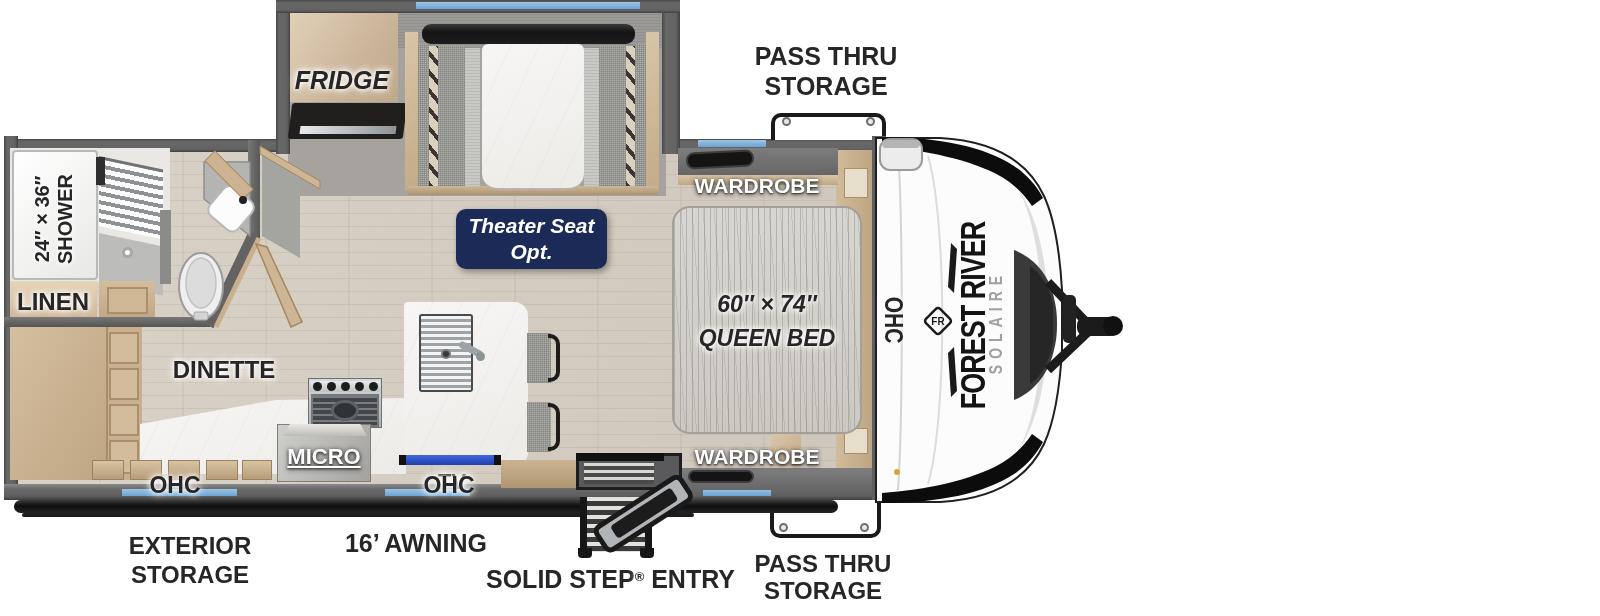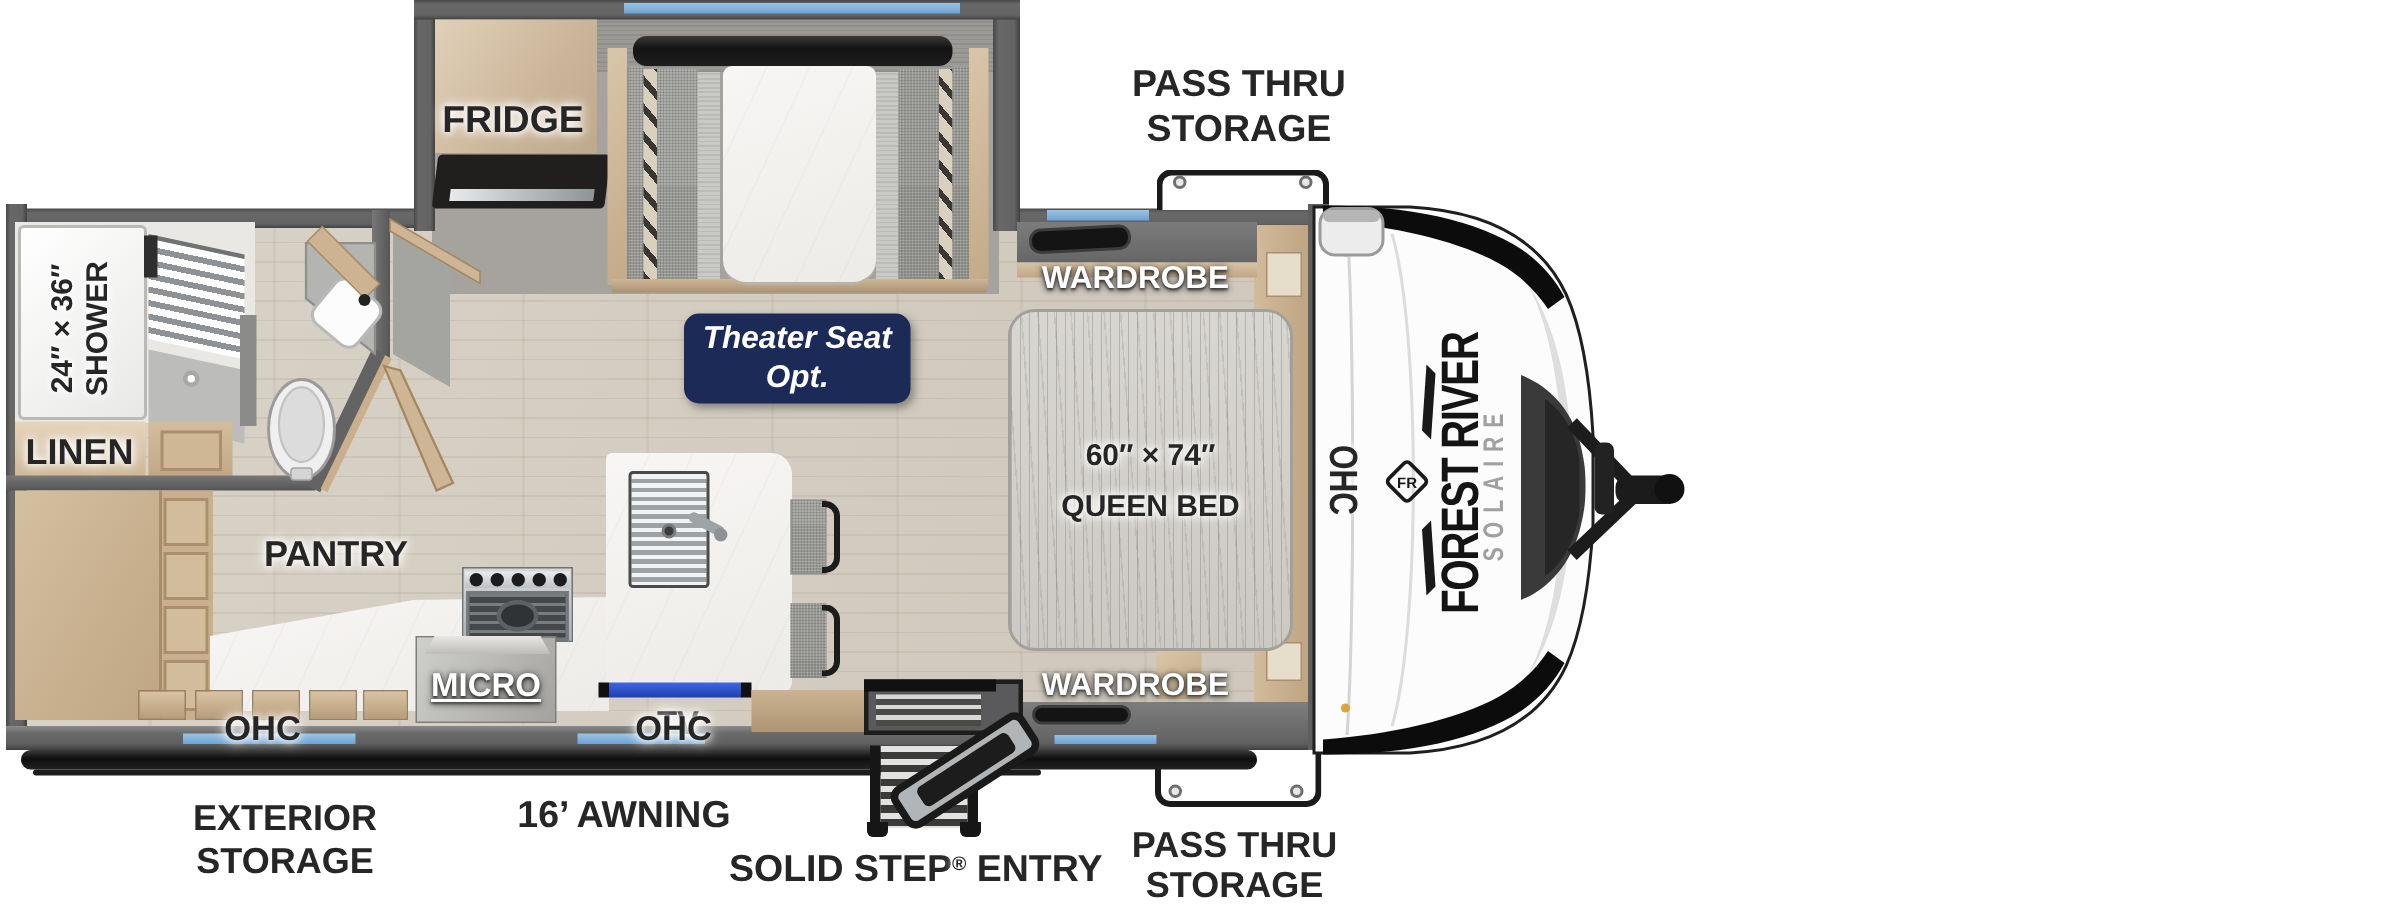--- a/index.html
+++ b/index.html
@@ -288,39 +288,39 @@
   </g>
 
   <g transform="translate(938,321)">
     <rect x="-10" y="-10" width="20" height="20" rx="3" transform="rotate(45)" fill="none" stroke="#1a1a1a" stroke-width="2.5"></rect>
     <text x="0" y="4" font-size="10" font-weight="bold" fill="#1a1a1a" text-anchor="middle" font-family="Liberation Sans">FR</text>
   </g>
 </svg>
 
 <div class="lbl" style="left:726px;top:41px;width:200px;font-size:25px;line-height:30px;">PASS THRU<br>STORAGE</div>
 
-<div class="lbl" style="left:272px;top:66px;width:140px;font-size:25px;">FRIDGE</div>
+<div class="lbl" style="left:272px;top:66px;width:140px;font-size:25px;font-style:italic;">FRIDGE</div>
 
 
 <div class="wlbl" style="left:657px;top:174px;width:200px;font-size:21px;">WARDROBE</div>
 
 <div style="left:456px;top:209px;width:151px;height:60px;background:#1c2a58;border-radius:10px;box-shadow:2px 3px 6px rgba(60,60,60,.5);"></div>
 <div style="left:456px;top:213px;width:151px;font-size:21px;line-height:26px;font-style:italic;font-weight:bold;color:#fff;text-align:center;">Theater Seat<br>Opt.</div>
 
-<div class="lbl" style="left:667px;top:287px;width:200px;font-size:20px;line-height:34px;">60″ × 74″<br>QUEEN BED</div>
+<div class="lbl" style="left:667px;top:287px;width:200px;font-size:23px;line-height:34px;font-style:italic;">60″ × 74″<br>QUEEN BED</div>
 
 <div class="wlbl" style="left:657px;top:445px;width:200px;font-size:21px;">WARDROBE</div>
 
 <div class="lbl" style="left:814px;top:308px;width:160px;font-size:21px;transform:rotate(90deg) scaleY(1.25);">OHC</div>
 
 <div class="lbl" style="left:-46px;top:196px;width:200px;font-size:20px;line-height:23px;transform:rotate(-90deg);">24″ × 36″<br>SHOWER</div>
 
 <div class="lbl" style="left:-47px;top:288px;width:200px;font-size:24px;">LINEN</div>
 
-<div class="lbl" style="left:124px;top:356px;width:200px;font-size:24px;">PANTRY</div>
+<div class="lbl" style="left:124px;top:356px;width:200px;font-size:24px;">DINETTE</div>
 
 <div class="wlbl" style="left:224px;top:444px;width:200px;font-size:22px;text-decoration:underline;">MICRO</div>
 
 <div class="lbl" style="left:352px;top:424px;width:200px;font-size:22px;margin-top:45px;">TV</div>
 
 <div class="lbl" style="left:75px;top:472px;width:200px;font-size:23px;">OHC</div>
 
 <div class="lbl" style="left:349px;top:472px;width:200px;font-size:23px;">OHC</div>
 
 <div class="lbl" style="left:90px;top:531px;width:200px;font-size:24px;line-height:29px;">EXTERIOR<br>STORAGE</div>

